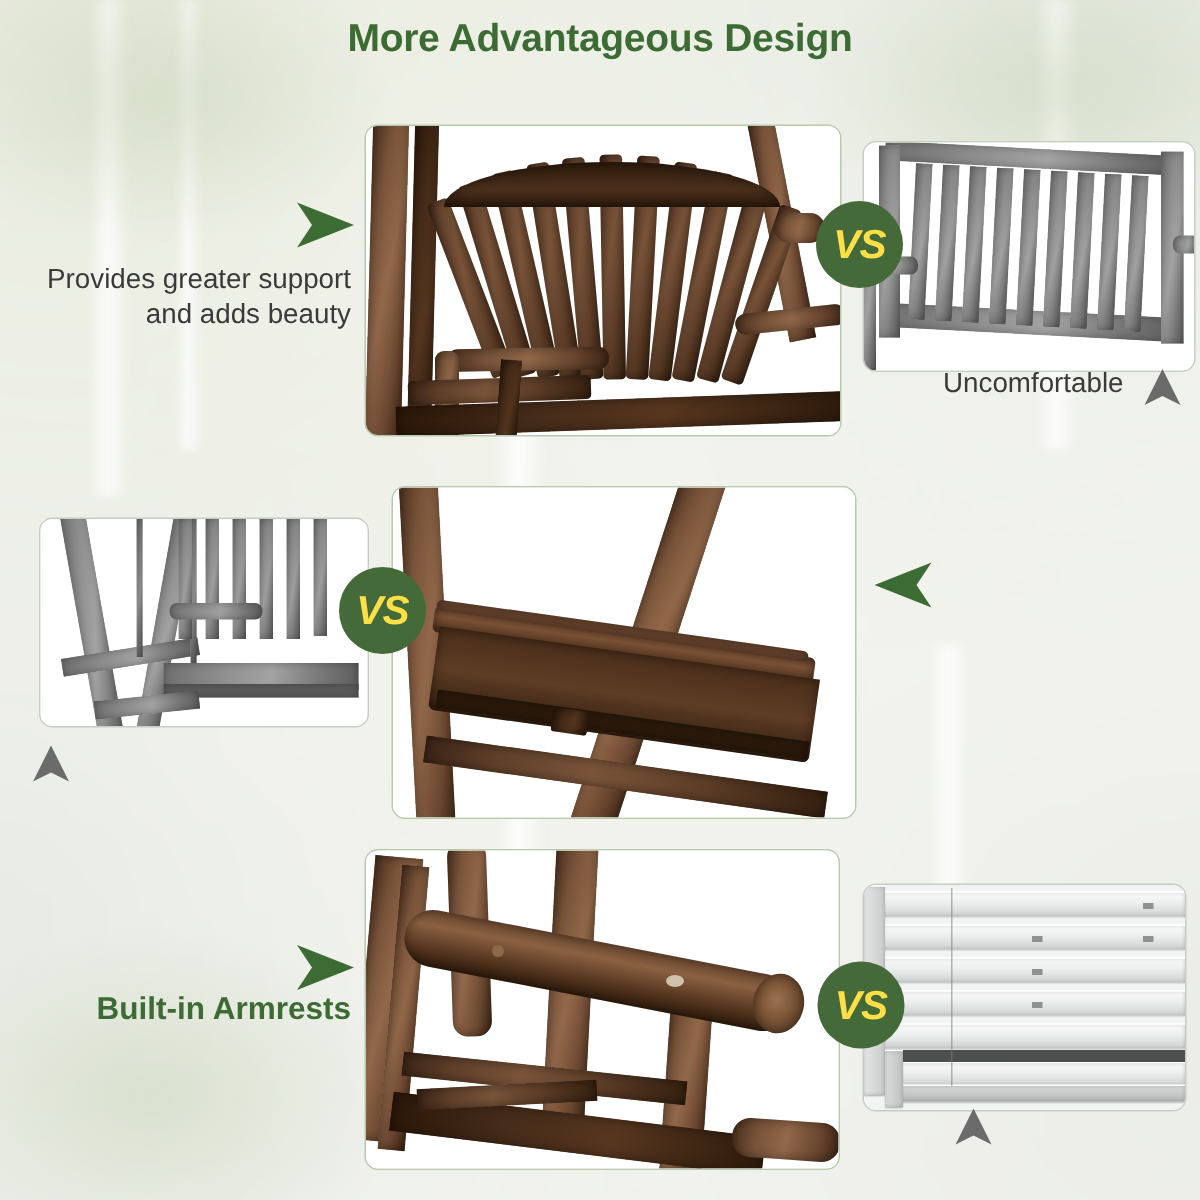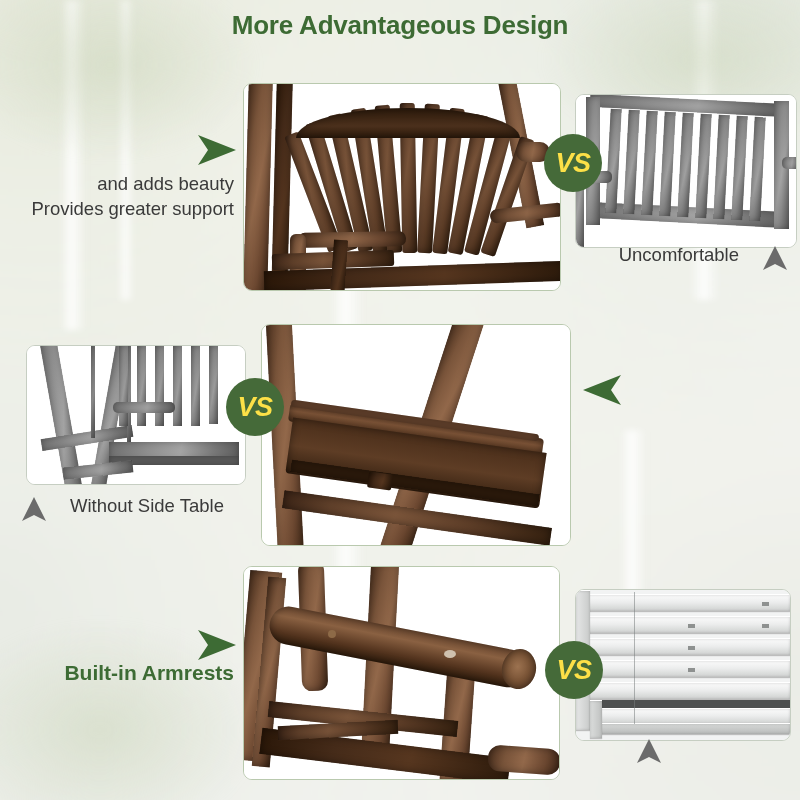--- a/index.html
+++ b/index.html
@@ -114,21 +114,21 @@
     font-size: 18.5px; color: #3a3a3a; line-height: 1.27;
     margin-top: 2px;
   }
   .callout.align-right { text-align: right; }
   .callout.align-left  { text-align: left; }
 
   
   .caption {
     position: absolute; z-index: 5;
     font-size: 18.5px; color: #3a3a3a; line-height: 1.28;
-    display: flex; align-items: flex-start; gap: 22px;
+    display: flex; align-items: flex-start; gap: 12px;
   }
   .caption .txt { white-space: nowrap; }
   .caption.align-right .txt { text-align: right; }
 
   
   .arrow { display: block; }
   .arrow-green { position: absolute; z-index: 5; }
   .arrow-gray  { flex: 0 0 auto; }
 </style>
 </head>
@@ -177,22 +177,22 @@
 
       <div class="wood light" style="left:272px; top:58px;  width:34px;  height:20px; border-radius:10px;"></div>
 
       <div class="wood dark" style="left:20px; top:182px; width:300px; height:20px; transform:rotate(-2deg);"></div>
       <div class="wood" style="left:28px; top:168px; width:122px; height:16px; transform:rotate(-2deg); border-radius:3px;"></div>
       <div class="wood dark" style="left:88px; top:156px; width:14px; height:58px; transform:rotate(4deg);"></div>
     </div>
   </div>
 
   <div class="callout align-right" style="left:0; top:172px; width:242px; padding-right:8px;">
+    <div class="body">Provides greater support</div>
     <div class="body" style="margin-top:0;">and adds beauty</div>
-    <div class="body">Provides greater support</div>
   </div>
 
   <div class="arrow-green" style="left:196px; top:133px;">
     <svg class="arrow" width="42" height="34" viewBox="0 0 42 34" aria-hidden="true">
       <path d="M2 2 L40 17 L2 32 L12 17 Z" fill="#3d6b34"></path>
     </svg>
   </div>
 
   <div class="vs-badge" style="left:544px; top:134px;">VS</div>
 
@@ -251,23 +251,20 @@
       <div class="gwood" style="left:82px;  top:110px; width:130px;height:9px; background:#5c5c5c;"></div>
 
       <div class="gwood" style="left:36px;  top:118px; width:70px; height:12px; transform:rotate(-6deg);"></div>
     </div>
   </div>
 
   <div class="caption" style="left:20px; top:494px;">
     <svg class="arrow arrow-gray" width="28" height="28" viewBox="0 0 28 28" style="margin-top:1px;">
       <path d="M14 2 L26 26 L14 20 L2 26 Z" fill="#6b6b6b"></path>
     </svg>
-    <div class="txt">
-      <div>Without Side Table</div>
-    </div>
   </div>
 
   <div class="vs-badge" style="left:226px; top:378px;">VS</div>
 
   <div class="panel main" style="left:261px; top:324px; width:310px; height:222px;">
     <div class="photo">
 
       <div class="wood light" style="left:10px;  top:-10px; width:26px; height:250px; transform:rotate(-3deg);"></div>
 
       <div class="wood light" style="left:196px; top:-16px; width:30px; height:260px; transform:rotate(18deg); transform-origin:top center;"></div>

